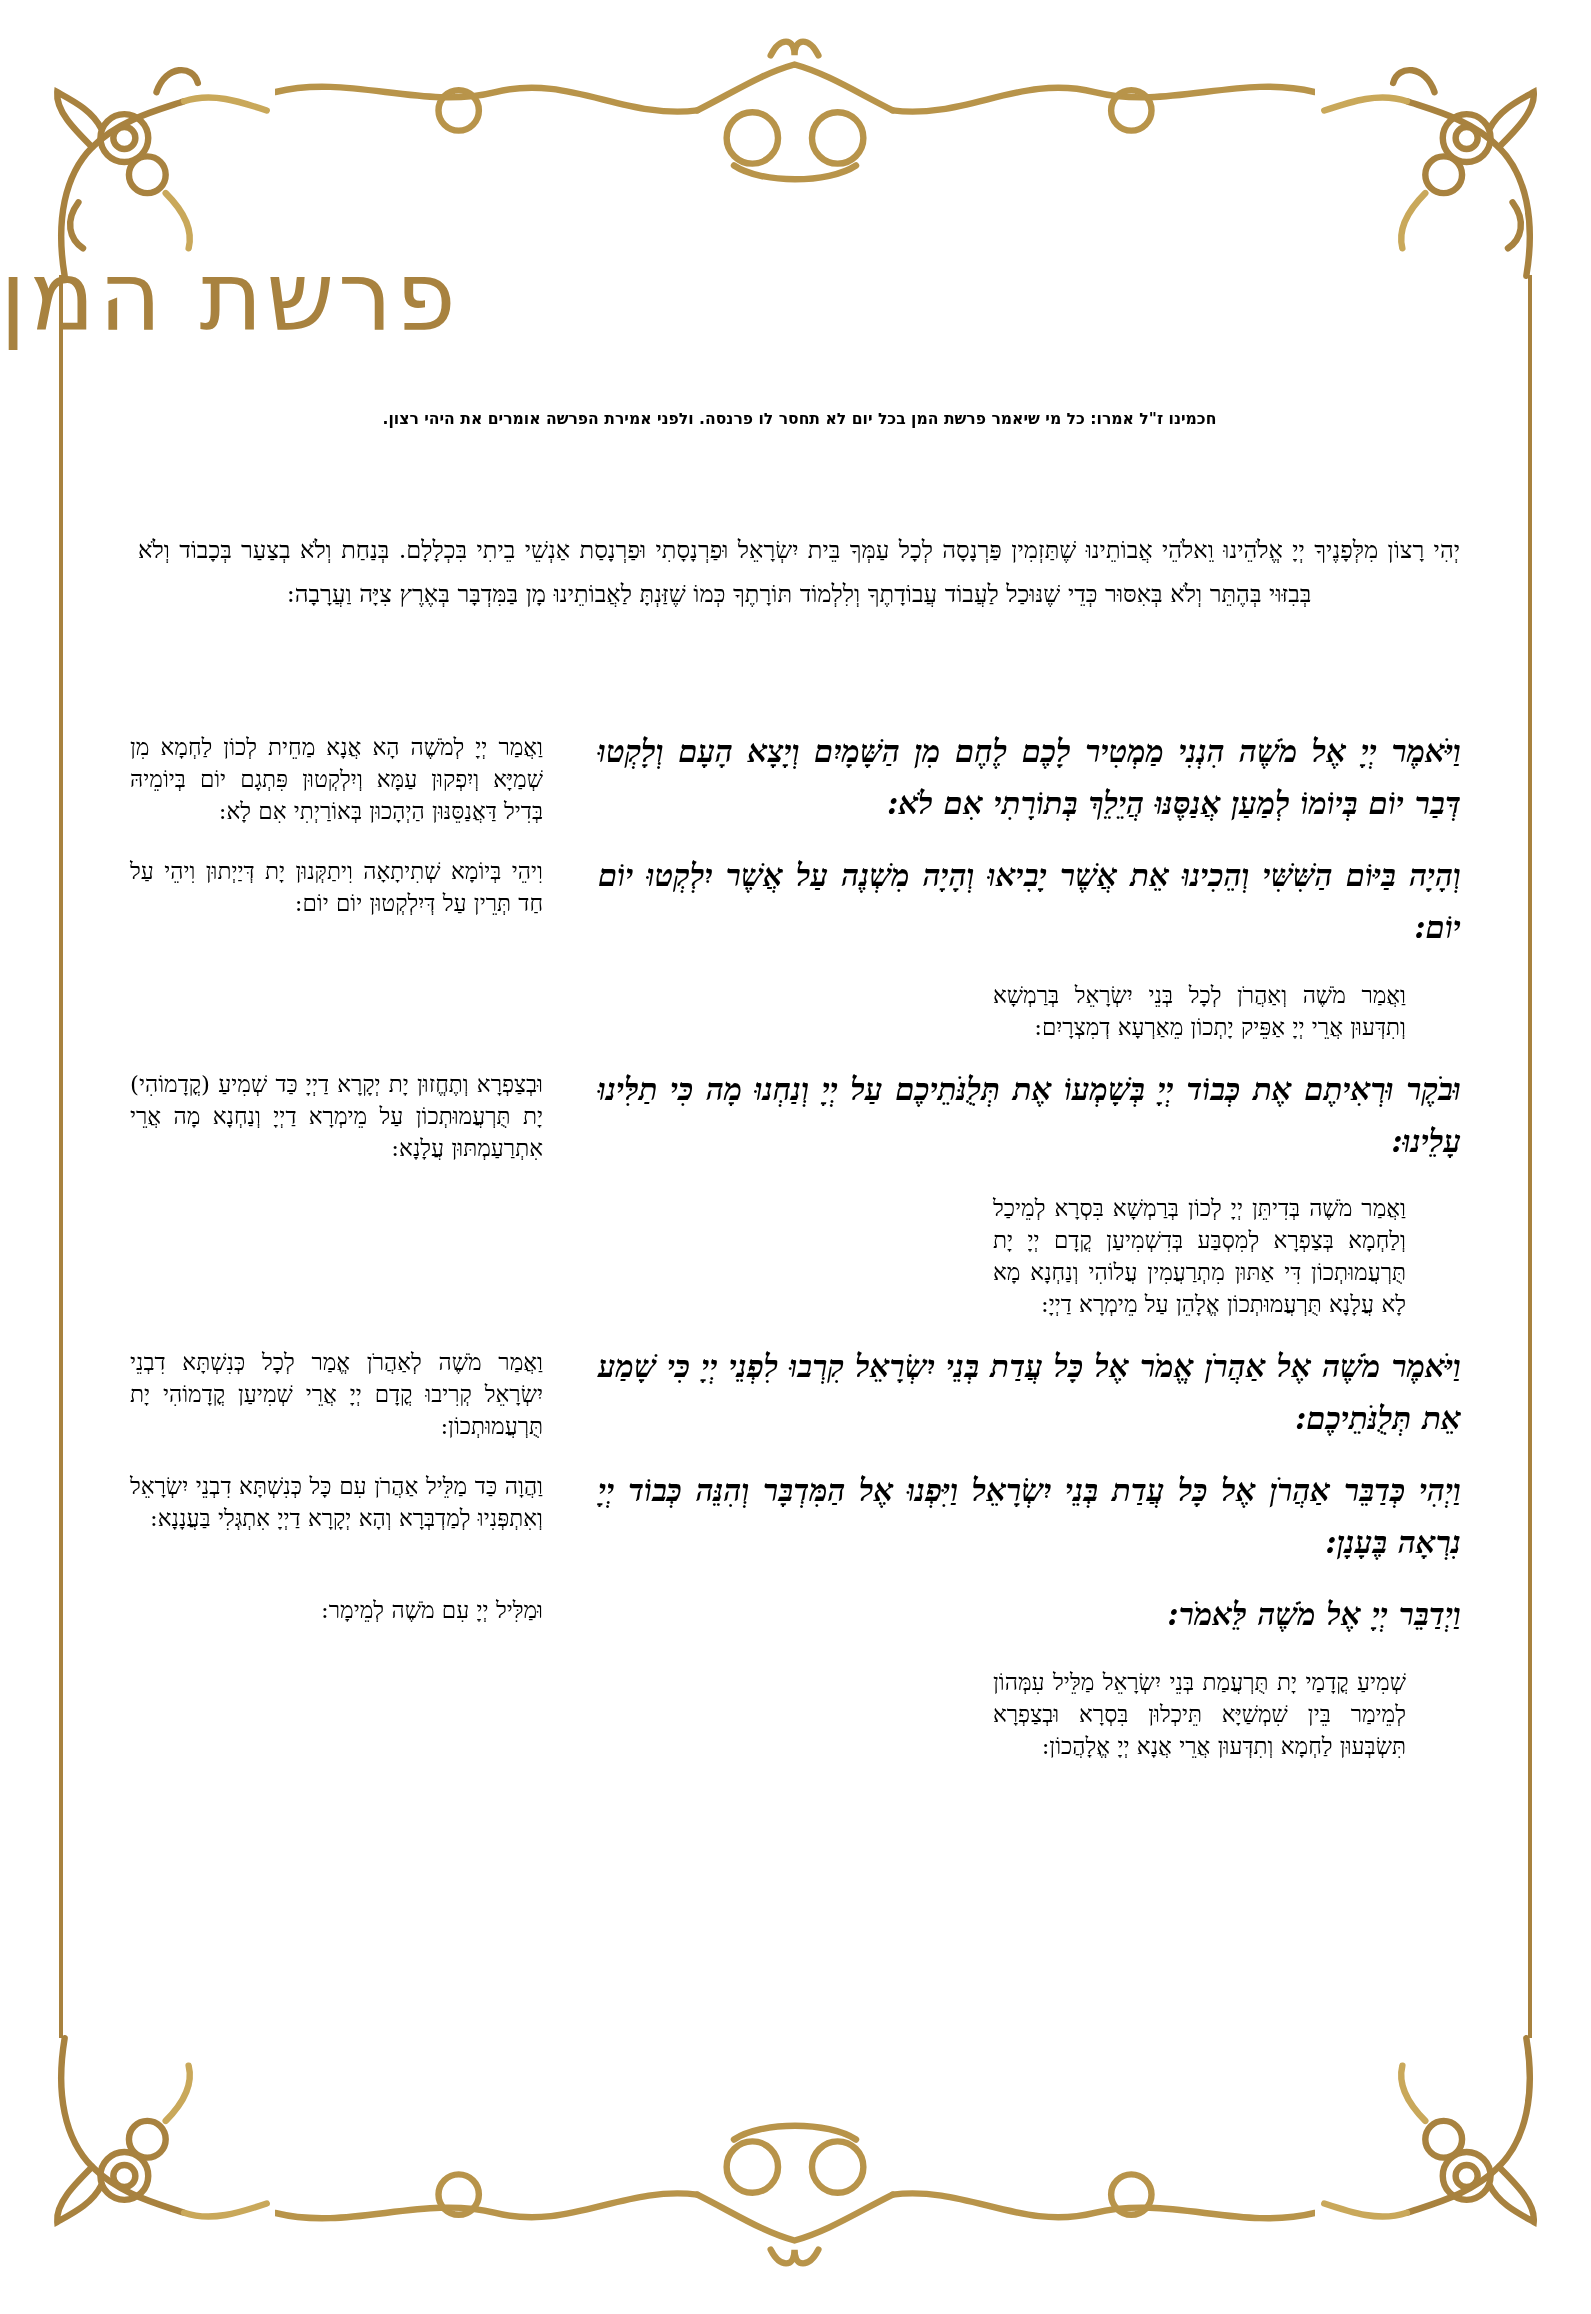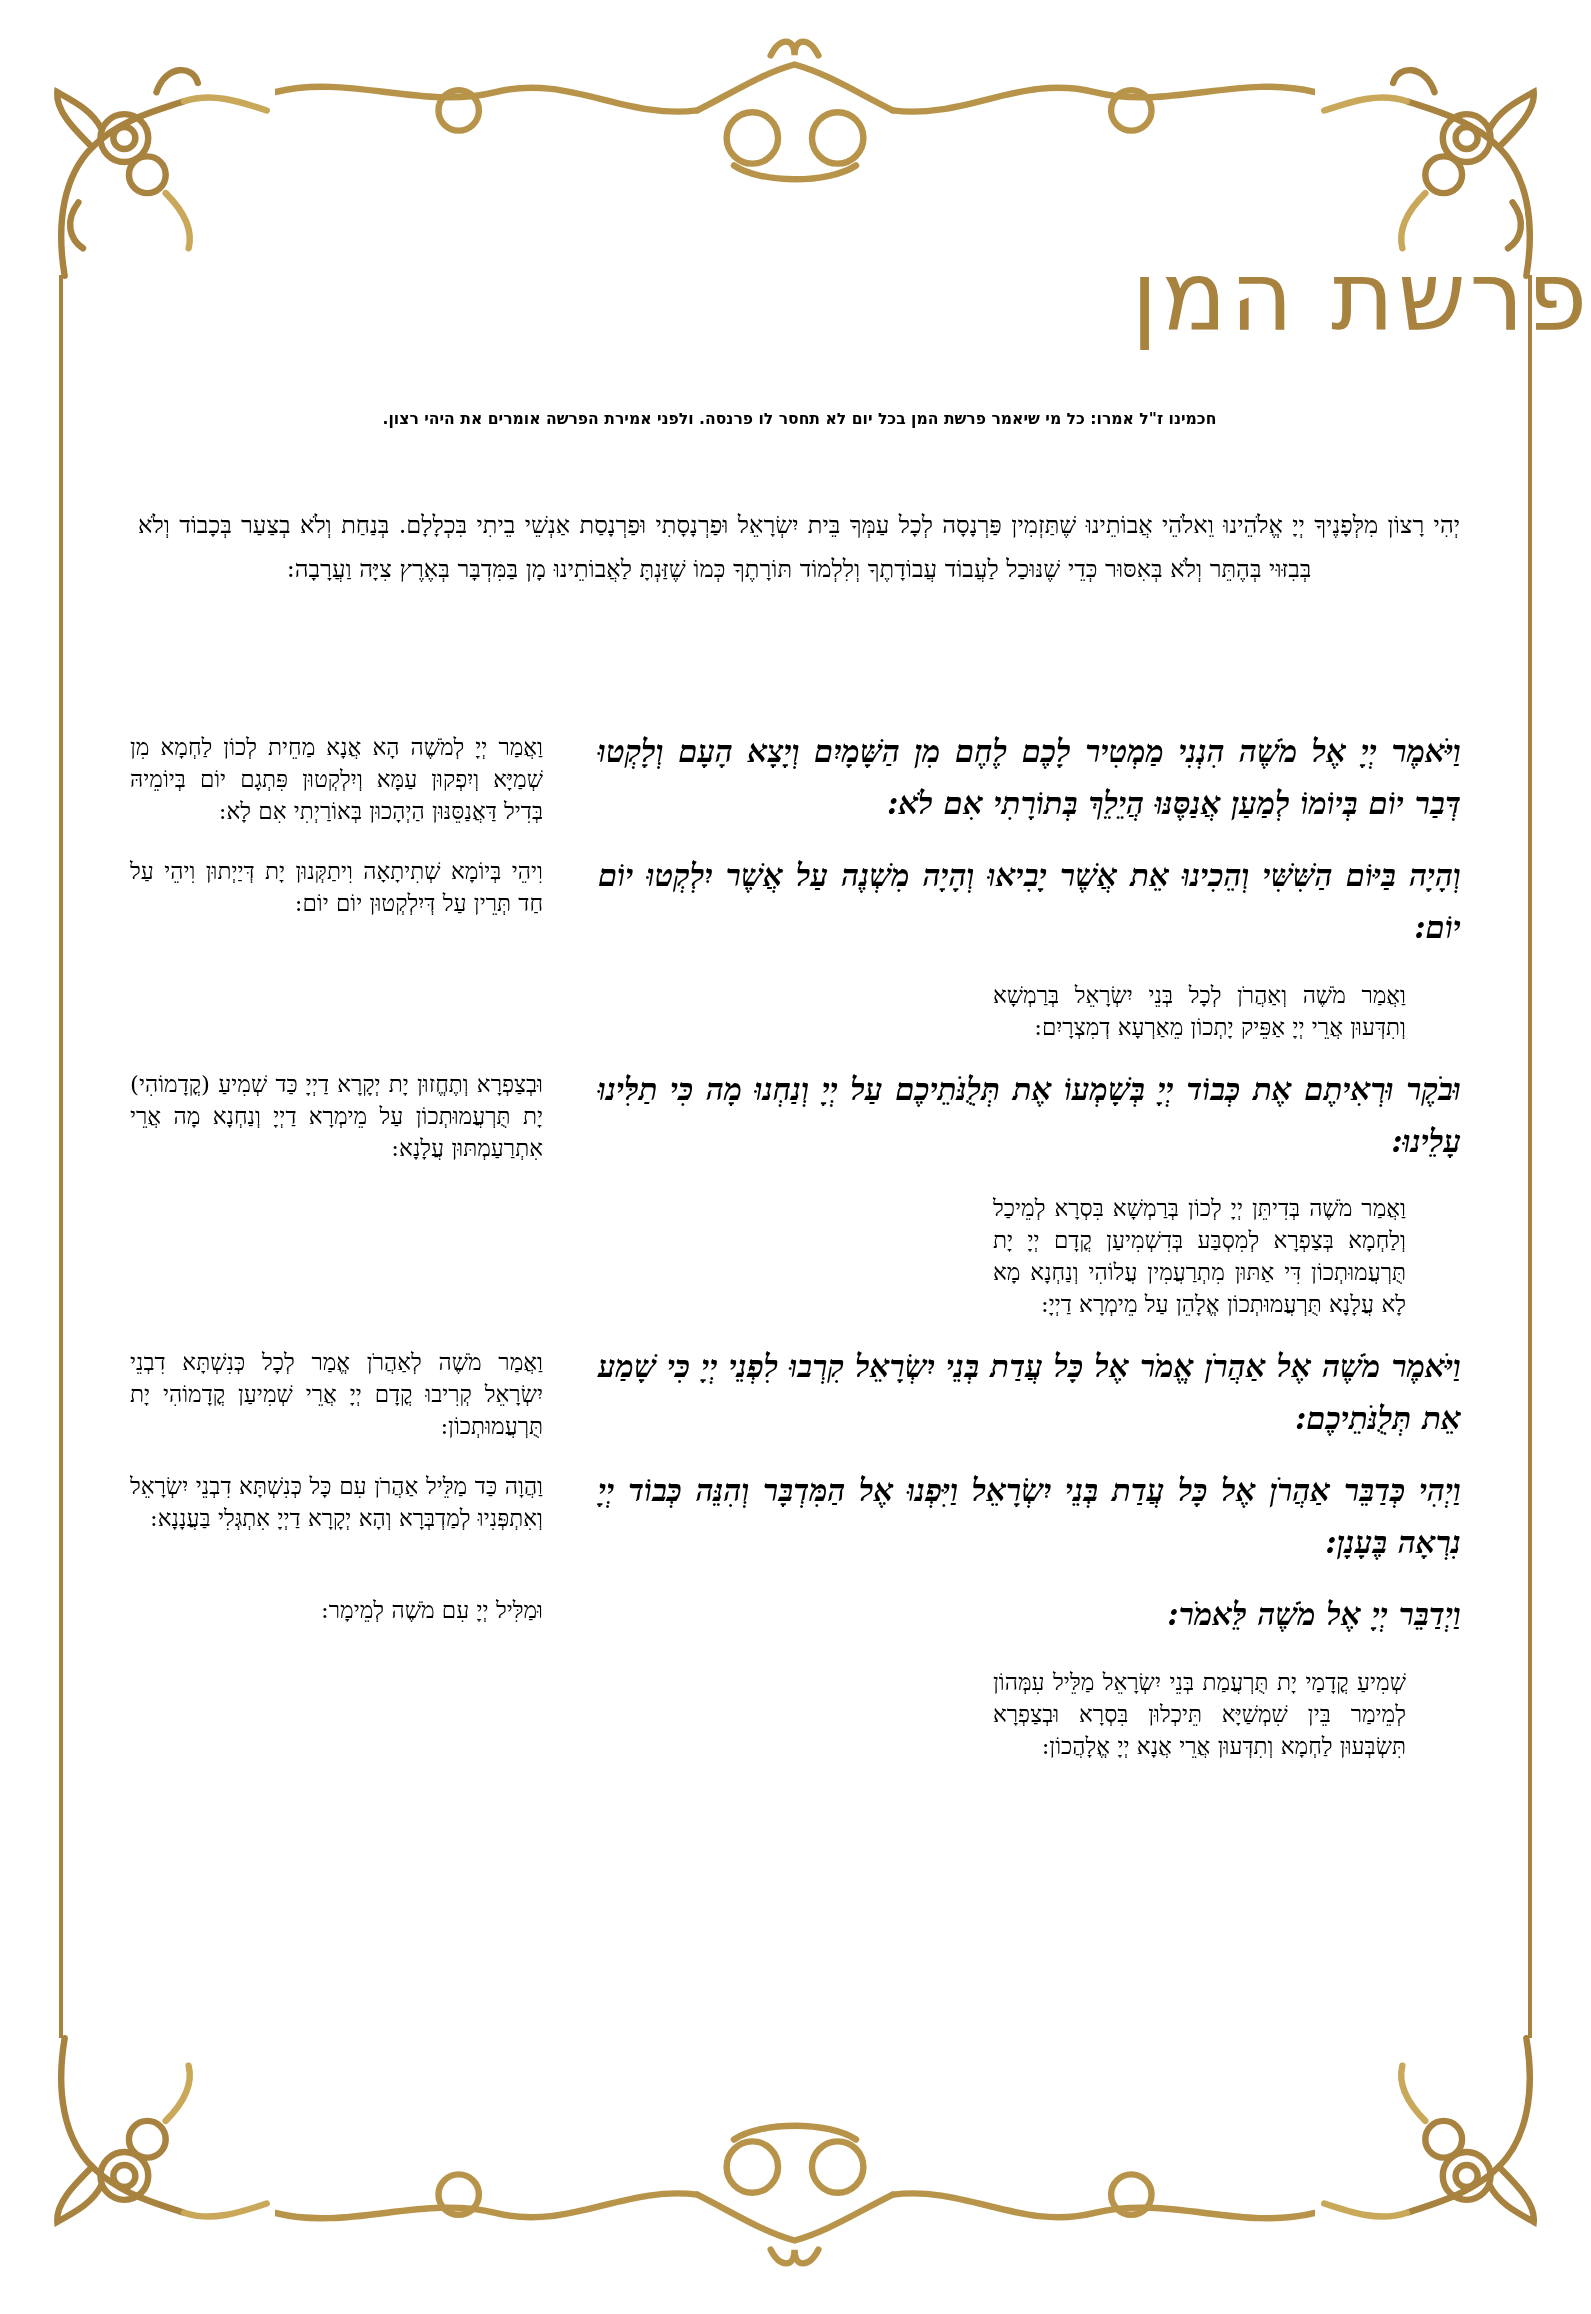--- a/index.html
+++ b/index.html
@@ -2,23 +2,23 @@
 <html style="font-size:14.7px"><head>
 <meta charset="utf-8">
 <style>
   html, body { margin:0; padding:0; background:#ffffff; }
   body { width:1591px; height:2314px; position:relative; overflow:hidden; font-family:"DejaVu Serif", serif; color:#000; }
   .frame-line { position:absolute; background:#a8823f; }
   .frame-line.left { left:59px; top:275px; width:3.7px; height:1763px; }
   .frame-line.right { right:59px; top:275px; width:3.7px; height:1763px; }
   .orn { position:absolute; }
   .orn svg { width:100%; height:100%; display:block; }
-  .title { position:absolute; top:241px; left:0; width:1591px; text-align:right; direction:rtl; font-family:"DejaVu Sans", sans-serif; font-size:96px; color:#a8823f; font-weight:normal; letter-spacing:3.7px; }
+  .title { position:absolute; top:241px; left:0; width:1591px; text-align:left; direction:rtl; font-family:"DejaVu Sans", sans-serif; font-size:96px; color:#a8823f; font-weight:normal; letter-spacing:3.7px; }
   .intro { position:absolute; top:410px; left:184px; width:1231px; direction:rtl; text-align:center; font-family:"DejaVu Sans", sans-serif; font-size:15.6px; font-weight:bold; }
-  .prayer { position:absolute; top:503px; left:138px; width:1322px; direction:rtl; text-align:justify; text-align-last:center; font-family:"DejaVu Serif", serif; font-size:24px; line-height:44px; }
+  .prayer { position:absolute; top:528px; left:138px; width:1322px; direction:rtl; text-align:justify; text-align-last:center; font-family:"DejaVu Serif", serif; font-size:24px; line-height:44px; }
   .verses { position:absolute; top:725px; left:129px; width:1332px; direction:rtl; }
   .verse-row { display:flex; flex-direction:row; margin-bottom:20px; }
   .verse-heb { width:863px; font-family:"DejaVu Serif", serif; font-size:31px; line-height:52px; text-align:justify; text-align-last:right; font-weight:bold;font-style:italic; }
   .verse-gap { width:55px; }
   .verse-tgm { width:413px; font-family:"DejaVu Serif", serif; font-size:23px; line-height:32px; text-align:justify; text-align-last:right; padding-top:5.5px; }
 </style>
 </head>
 <body>
 
 <div class="frame-line left"></div>

